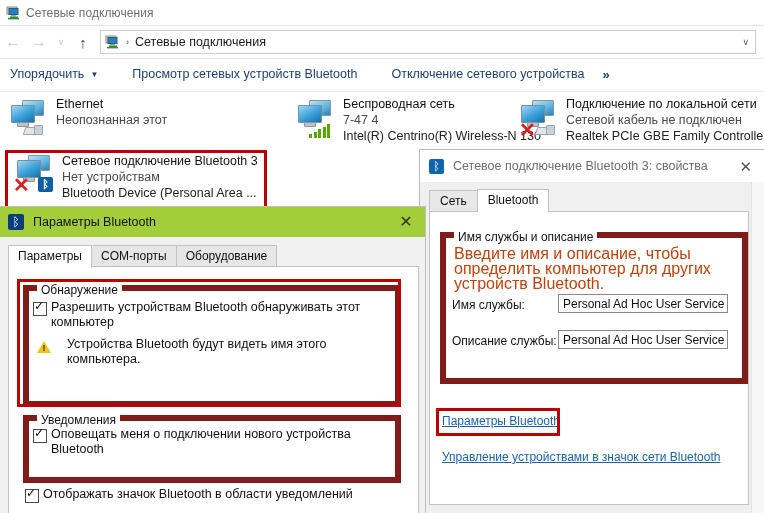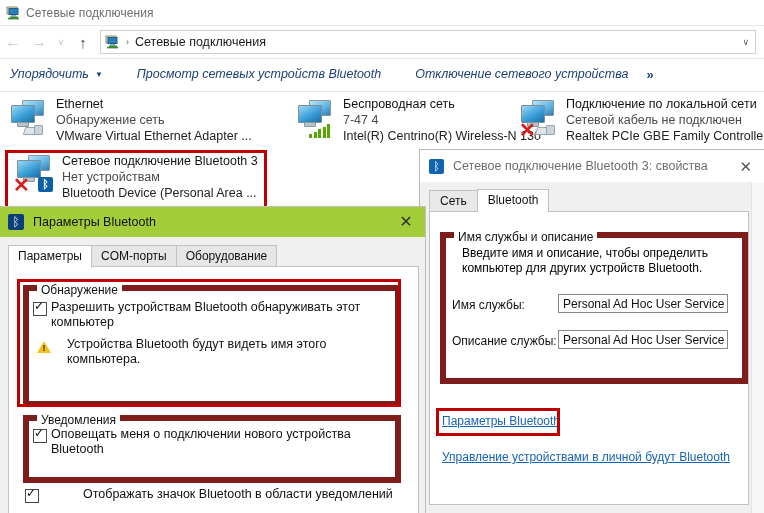--- a/index.html
+++ b/index.html
@@ -53,21 +53,21 @@
     position: absolute; left: 0; top: 58px; width: 764px; height: 1px; background: #e8e8e8;
   }
 
   
   .toolbar {
     position: absolute; left: 0; top: 59px; width: 764px; height: 30px;
     background: #ffffff; display: flex; align-items: center;
   }
   .tb-item {
     font-size: 12.5px; color: #1d3f73; padding: 0 10px; height: 24px;
-    display: flex; align-items: center; white-space: nowrap; font-style: italic;
+    display: flex; align-items: center; white-space: nowrap;
   }
   .tb-item .caret { font-size: 8px; margin-left: 6px; color: #1d3f73; }
   .tb-chevrons { font-size: 13px; color: #1d3f73; padding: 0 8px; font-weight: bold; }
   .toolbar-sep {
     position: absolute; left: 0; top: 91px; width: 764px; height: 1px; background: #e8e8e8;
   }
 
   
   .net-item { position: absolute; }
   .net-ico-wrap { position: absolute; left: 0; top: 0; width: 44px; height: 42px; }
@@ -269,22 +269,21 @@
         <div class="scr" style="left:3px; top:7px;"></div>
         <div class="base" style="left:9px; top:24px;"></div>
       </div>
       <div class="plug" style="left:16px; top:26px;">
         <div class="p1"></div>
           <div class="p2"></div>
       </div>
     </div>
     <div class="net-txt">
       <div class="net-name">Ethernet</div>
-      <div class="net-sub">Обнаружение сеть</div>
-      <div class="net-dev">VMware Virtual Ethernet Adapter ...</div>
+      <div class="net-sub">Неопознанная этот</div>
     </div>
   </div>
 
   <div class="net-item" style="left:295px; top:98px;">
     <div class="net-ico-wrap">
       <div class="mon">
         <div class="back" style="left:14px; top:2px;"></div>
         <div class="scr" style="left:3px; top:7px;"></div>
         <div class="base" style="left:9px; top:24px;"></div>
       </div>
@@ -351,32 +350,32 @@
       <div class="p-tabstrip">
         <div class="p-tab">Сеть</div>
         <div class="p-tab active">Bluetooth</div>
       </div>
       <div class="p-page">
 
         <div class="group" style="left:10px; top:20px; width:296px; height:140px;">
           <div class="legend">Имя службы и описание</div>
         </div>
 
-        <div style="position:absolute; left:32px; top:34px; width:285px; font-size:12px; color:#000000; line-height:15px;">Введите имя и описание, чтобы определить компьютер для других устройств Bluetooth.</div>
+        <div style="position:absolute; left:24px; top:34px; width:285px; font-size:16px; color:#c2410c; line-height:15px;">Введите имя и описание, чтобы определить компьютер для других устройств Bluetooth.</div>
 
         <div class="p-label" style="left:22px; top:86px;">Имя службы:</div>
         <div class="p-input" style="left:128px; top:82px; width:170px;">Personal Ad Hoc User Service</div>
 
         <div class="p-label" style="left:22px; top:122px;">Описание службы:</div>
         <div class="p-input" style="left:128px; top:118px; width:170px;">Personal Ad Hoc User Service</div>
 
         <div class="p-link" style="left:12px; top:202px;">Параметры Bluetooth</div>
         <div class="red-sel" style="left:6px; top:196px; width:118px; height:22px;"></div>
 
-        <div class="p-link" style="left:12px; top:238px;">Управление устройствами в личной будут Bluetooth</div>
+        <div class="p-link" style="left:12px; top:238px;">Управление устройствами в значок сети Bluetooth</div>
       </div>
       <div class="scrollbar-strip"></div>
     </div>
   </div>
 
   <div class="btwin">
     <div class="btwin-title">
       <div class="bico">ᛒ</div>
       <div class="t">Параметры Bluetooth</div>
       <div class="x">✕</div>
@@ -400,19 +399,19 @@
 
         <div class="red-sel" style="left:8px; top:12px; width:378px; height:122px;"></div>
 
         <div class="group" style="left:14px; top:148px; width:366px; height:56px;">
           <div class="legend">Уведомления</div>
         </div>
         <div class="cb" style="left:24px; top:162px;"></div>
         <div class="cbl" style="left:42px; top:160px; width:320px;">Оповещать меня о подключении нового устройства Bluetooth</div>
 
         <div class="cb" style="left:16px; top:222px;"></div>
-        <div class="cbl" style="left:34px; top:220px; width:350px;margin-left:40px;">Отображать значок Bluetooth в области уведомлений</div>
+        <div class="cbl" style="left:34px; top:220px; width:350px;">Отображать значок Bluetooth в области уведомлений</div>
 
       </div>
     </div>
   </div>
 
 </div>
 
 </body></html>

